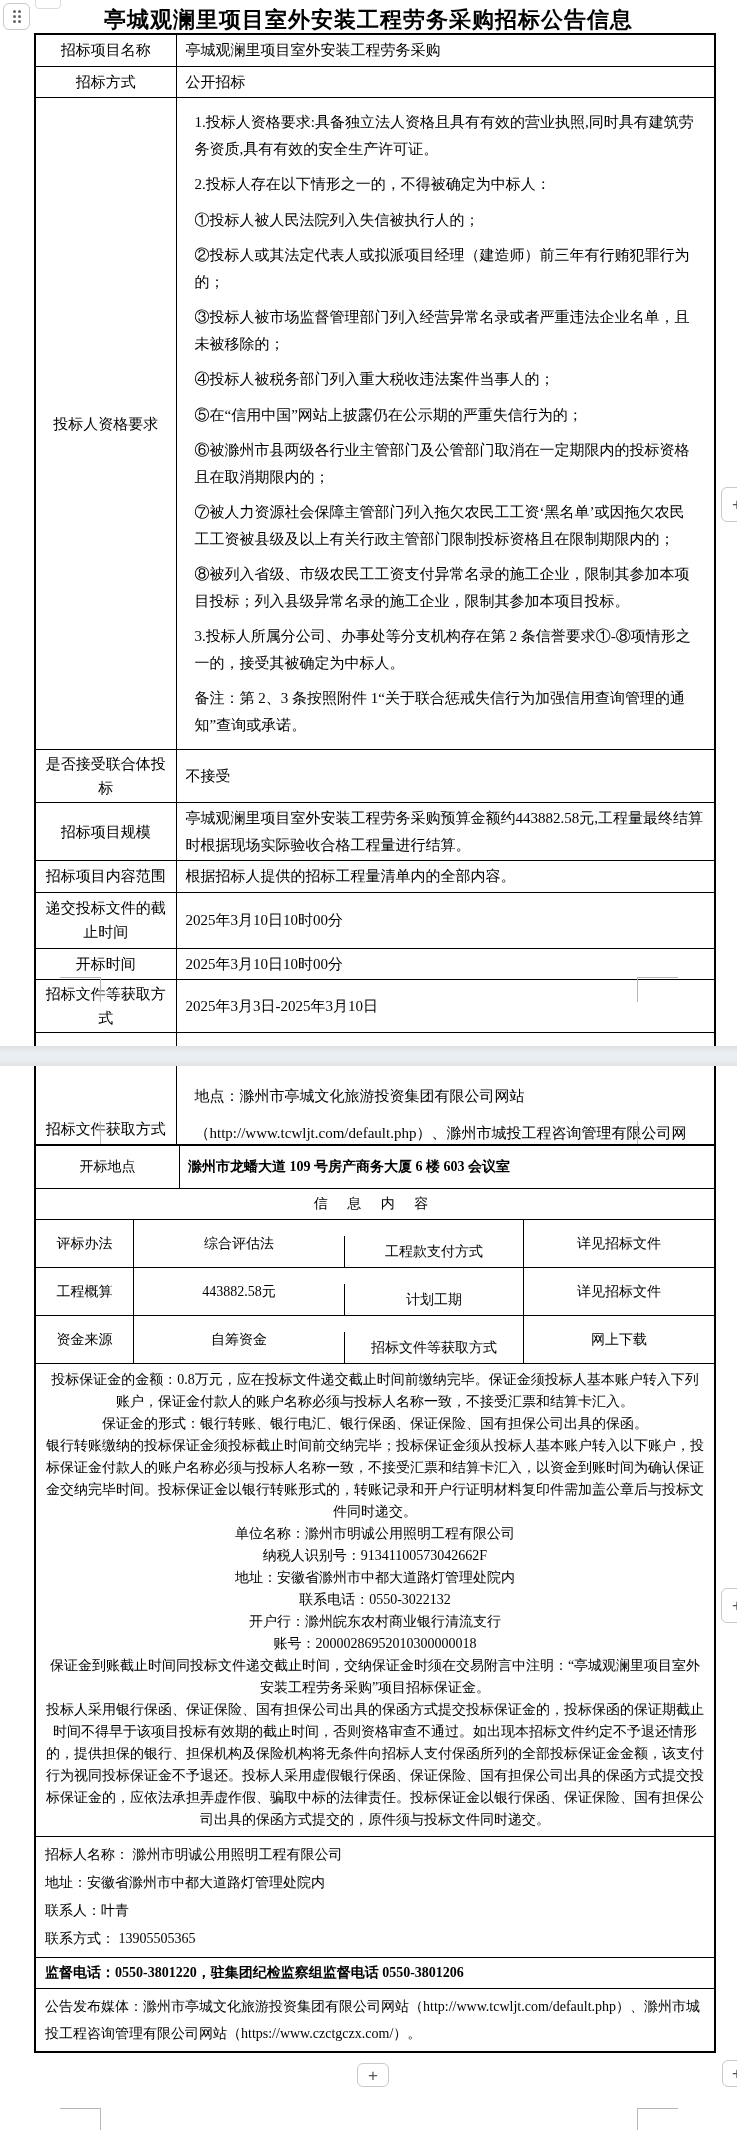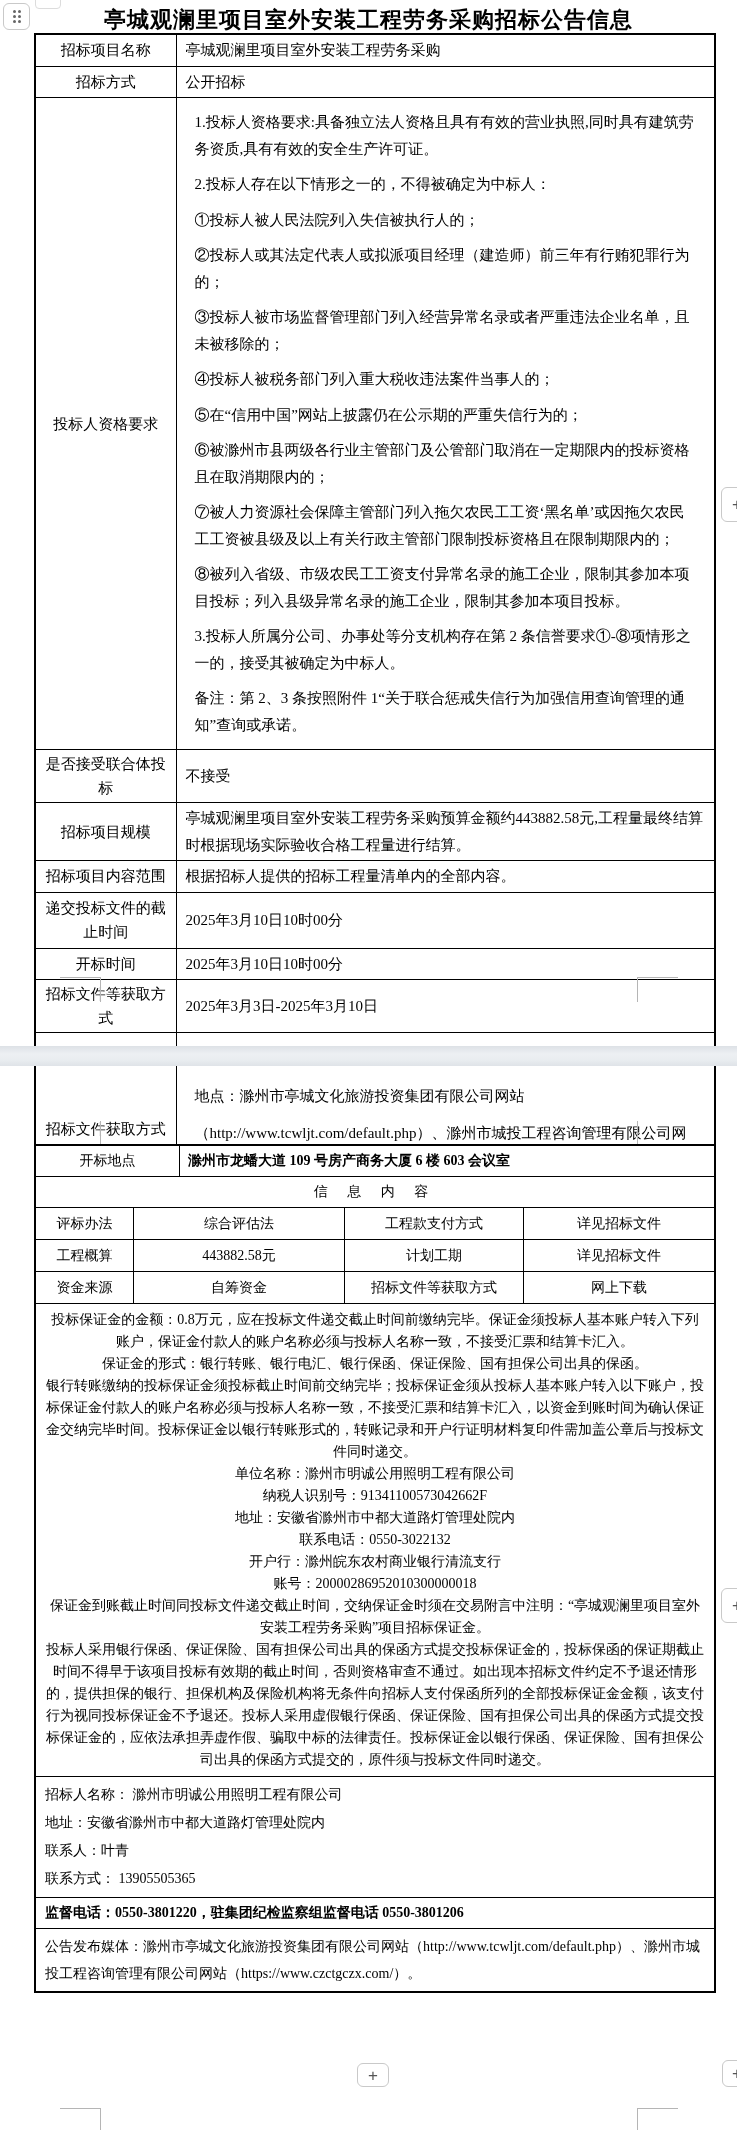--- a/index.html
+++ b/index.html
@@ -19,25 +19,25 @@
   #t1 .dm p{line-height:28.5px;}
   
   #t2{position:absolute;top:1144px;left:34px;width:682px;border:2px solid #000;box-sizing:border-box;
       font-size:14px;background:#fff;}
   .r2{display:flex;border-top:1px solid #000;align-items:stretch;}
   .r2:first-child{border-top:none;}
   .c2{border-left:1px solid #000;box-sizing:border-box;display:flex;align-items:center;}
   .c2:first-child{border-left:none;}
   .cc{justify-content:center;text-align:left;}
   .venue-lbl{width:143px;min-height:30px;}
-  .venue-val{flex:1;padding:6px 8px;font-weight:bold;}
+  .venue-val{flex:1;padding:12px 8px;font-weight:bold;}
   .info-hdr{flex:1;min-height:30px;justify-content:center;letter-spacing:8px;}
   .g1{width:97px;min-height:31px;}
   .g2{width:211px;}
-  .g3{width:179px;}
+  .g3{width:179px;margin-top:16px;}
   .g4{flex:1;}
   .gc{min-height:31px;}
   .deposit{display:block;flex:1;padding:5px 9px;line-height:22px;text-align:center;}
   .deposit p{margin:0;}
   .party{width:323px;padding:4px 9px;line-height:28px;display:block;}
   .party.right{flex:1;}
   .party p{margin:0;}
   .superv{flex:1;min-height:30px;padding:2px 9px;font-weight:bold;align-items:center;display:flex;}
   .media{flex:1;display:block;padding:4px 9px;line-height:27px;}
   

